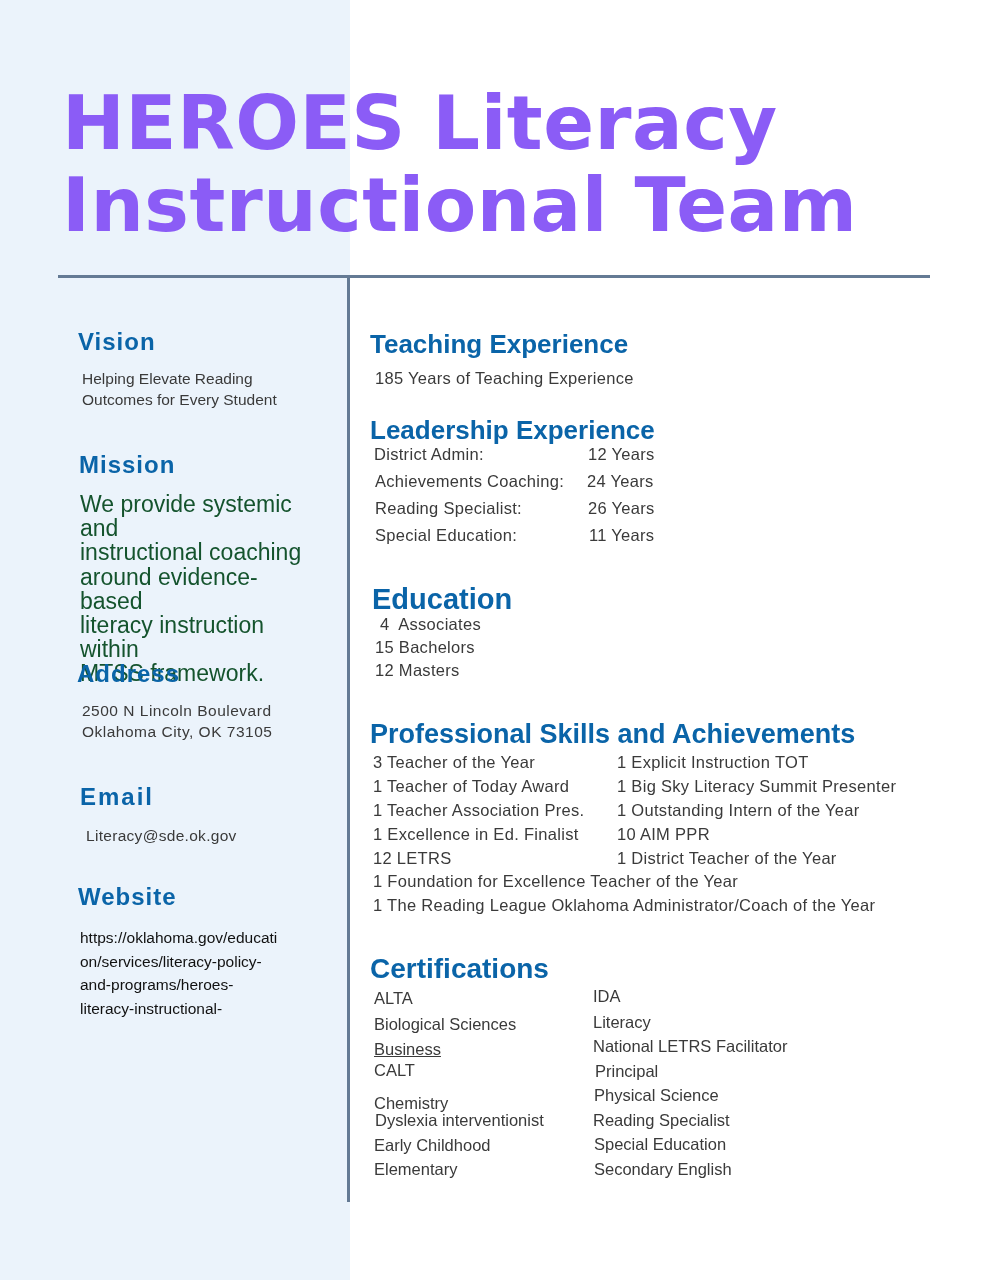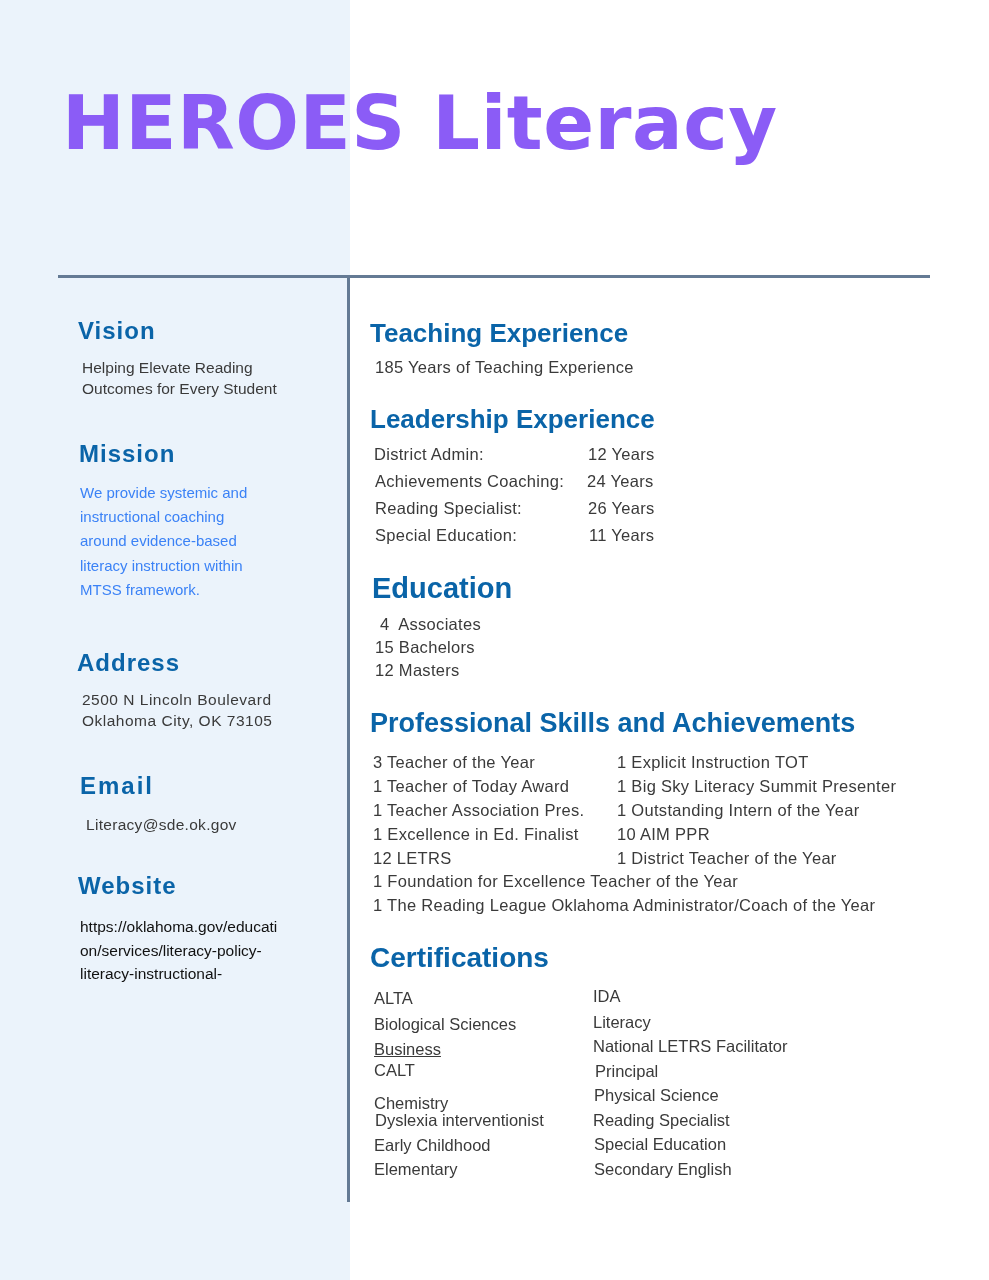--- a/index.html
+++ b/index.html
@@ -20,42 +20,43 @@
     letter-spacing: 0.5px; white-space: nowrap;
   }
   .hrule {
     position: absolute; left: 58px; top: 275px; width: 872px; height: 3px;
     background: #647a94;
   }
   .vrule {
     position: absolute; left: 347px; top: 278px; width: 3px; height: 924px;
     background: #647a94;
   }
-  .abs { position: absolute; white-space: nowrap; }
+  .abs { position: absolute; white-space: nowrap; margin-top: 11px; }
   .lh {
     font-weight: bold; color: #0a64a8; font-size: 24px; letter-spacing: 1px;
   }
   .rh {
     font-weight: bold; color: #0a64a8; font-size: 26px;
   }
   .rh.big { font-size: 29px; }
   .small { font-size: 15.5px; line-height: 21px; color: #3a3a3a; }
-  .mission { font-size: 15px; line-height: 24.2px; color: #3b82f6; white-space: normal; width: 240px; }
+  .mission { font-size: 23px; line-height: 24.2px; color: #14532d; white-space: normal; width: 240px; }
   .web { font-size: 15.5px; line-height: 23.6px; color: #111; white-space: normal; width: 230px; word-break: break-all; }
   .body { font-size: 16.5px; color: #3a3a3a; letter-spacing: 0.3px; }
   .row { position: absolute; white-space: nowrap; font-size: 16.5px; color: #3a3a3a; letter-spacing: 0.3px; }
   .cert { position: absolute; white-space: nowrap; font-size: 16.5px; color: #3a3a3a; }
 </style>
 </head>
 <body>
 
 <div class="left-panel"></div>
 
 <h1 class="title">
   <span>HEROES Literacy</span><br>
+  <span>Instructional Team</span>
 </h1>
 
 <div class="hrule"></div>
 <div class="vrule"></div>
 
 <div>
   <div class="abs lh" style="left:78px; top:317px;">Vision</div>
   <div class="abs small" style="left:82px; top:357px;">
     <div>Helping Elevate Reading</div>
     <div>Outcomes for Every Student</div>
@@ -76,20 +77,21 @@
     <div>Oklahoma City, OK 73105</div>
   </div>
 
   <div class="abs lh" style="left:80px; top:772px; letter-spacing:2px;">Email</div>
   <div class="abs small" style="left:86px; top:814px; letter-spacing:0.3px;">Literacy@sde.ok.gov</div>
 
   <div class="abs lh" style="left:78px; top:872px;">Website</div>
   <div class="abs web" style="left:80px; top:915px;">
     <div>https://oklahoma.gov/educati</div>
     <div>on/services/literacy-policy-</div>
+    <div>and-programs/heroes-</div>
     <div>literacy-instructional-</div>
   </div>
 </div>
 
 <div>
 
   <div class="abs rh" style="left:370px; top:318px;">Teaching Experience</div>
   <div class="abs body" style="left:375px; top:358px;">185 Years of Teaching Experience</div>
 
   <div class="abs rh" style="left:370px; top:404px;">Leadership Experience</div>

